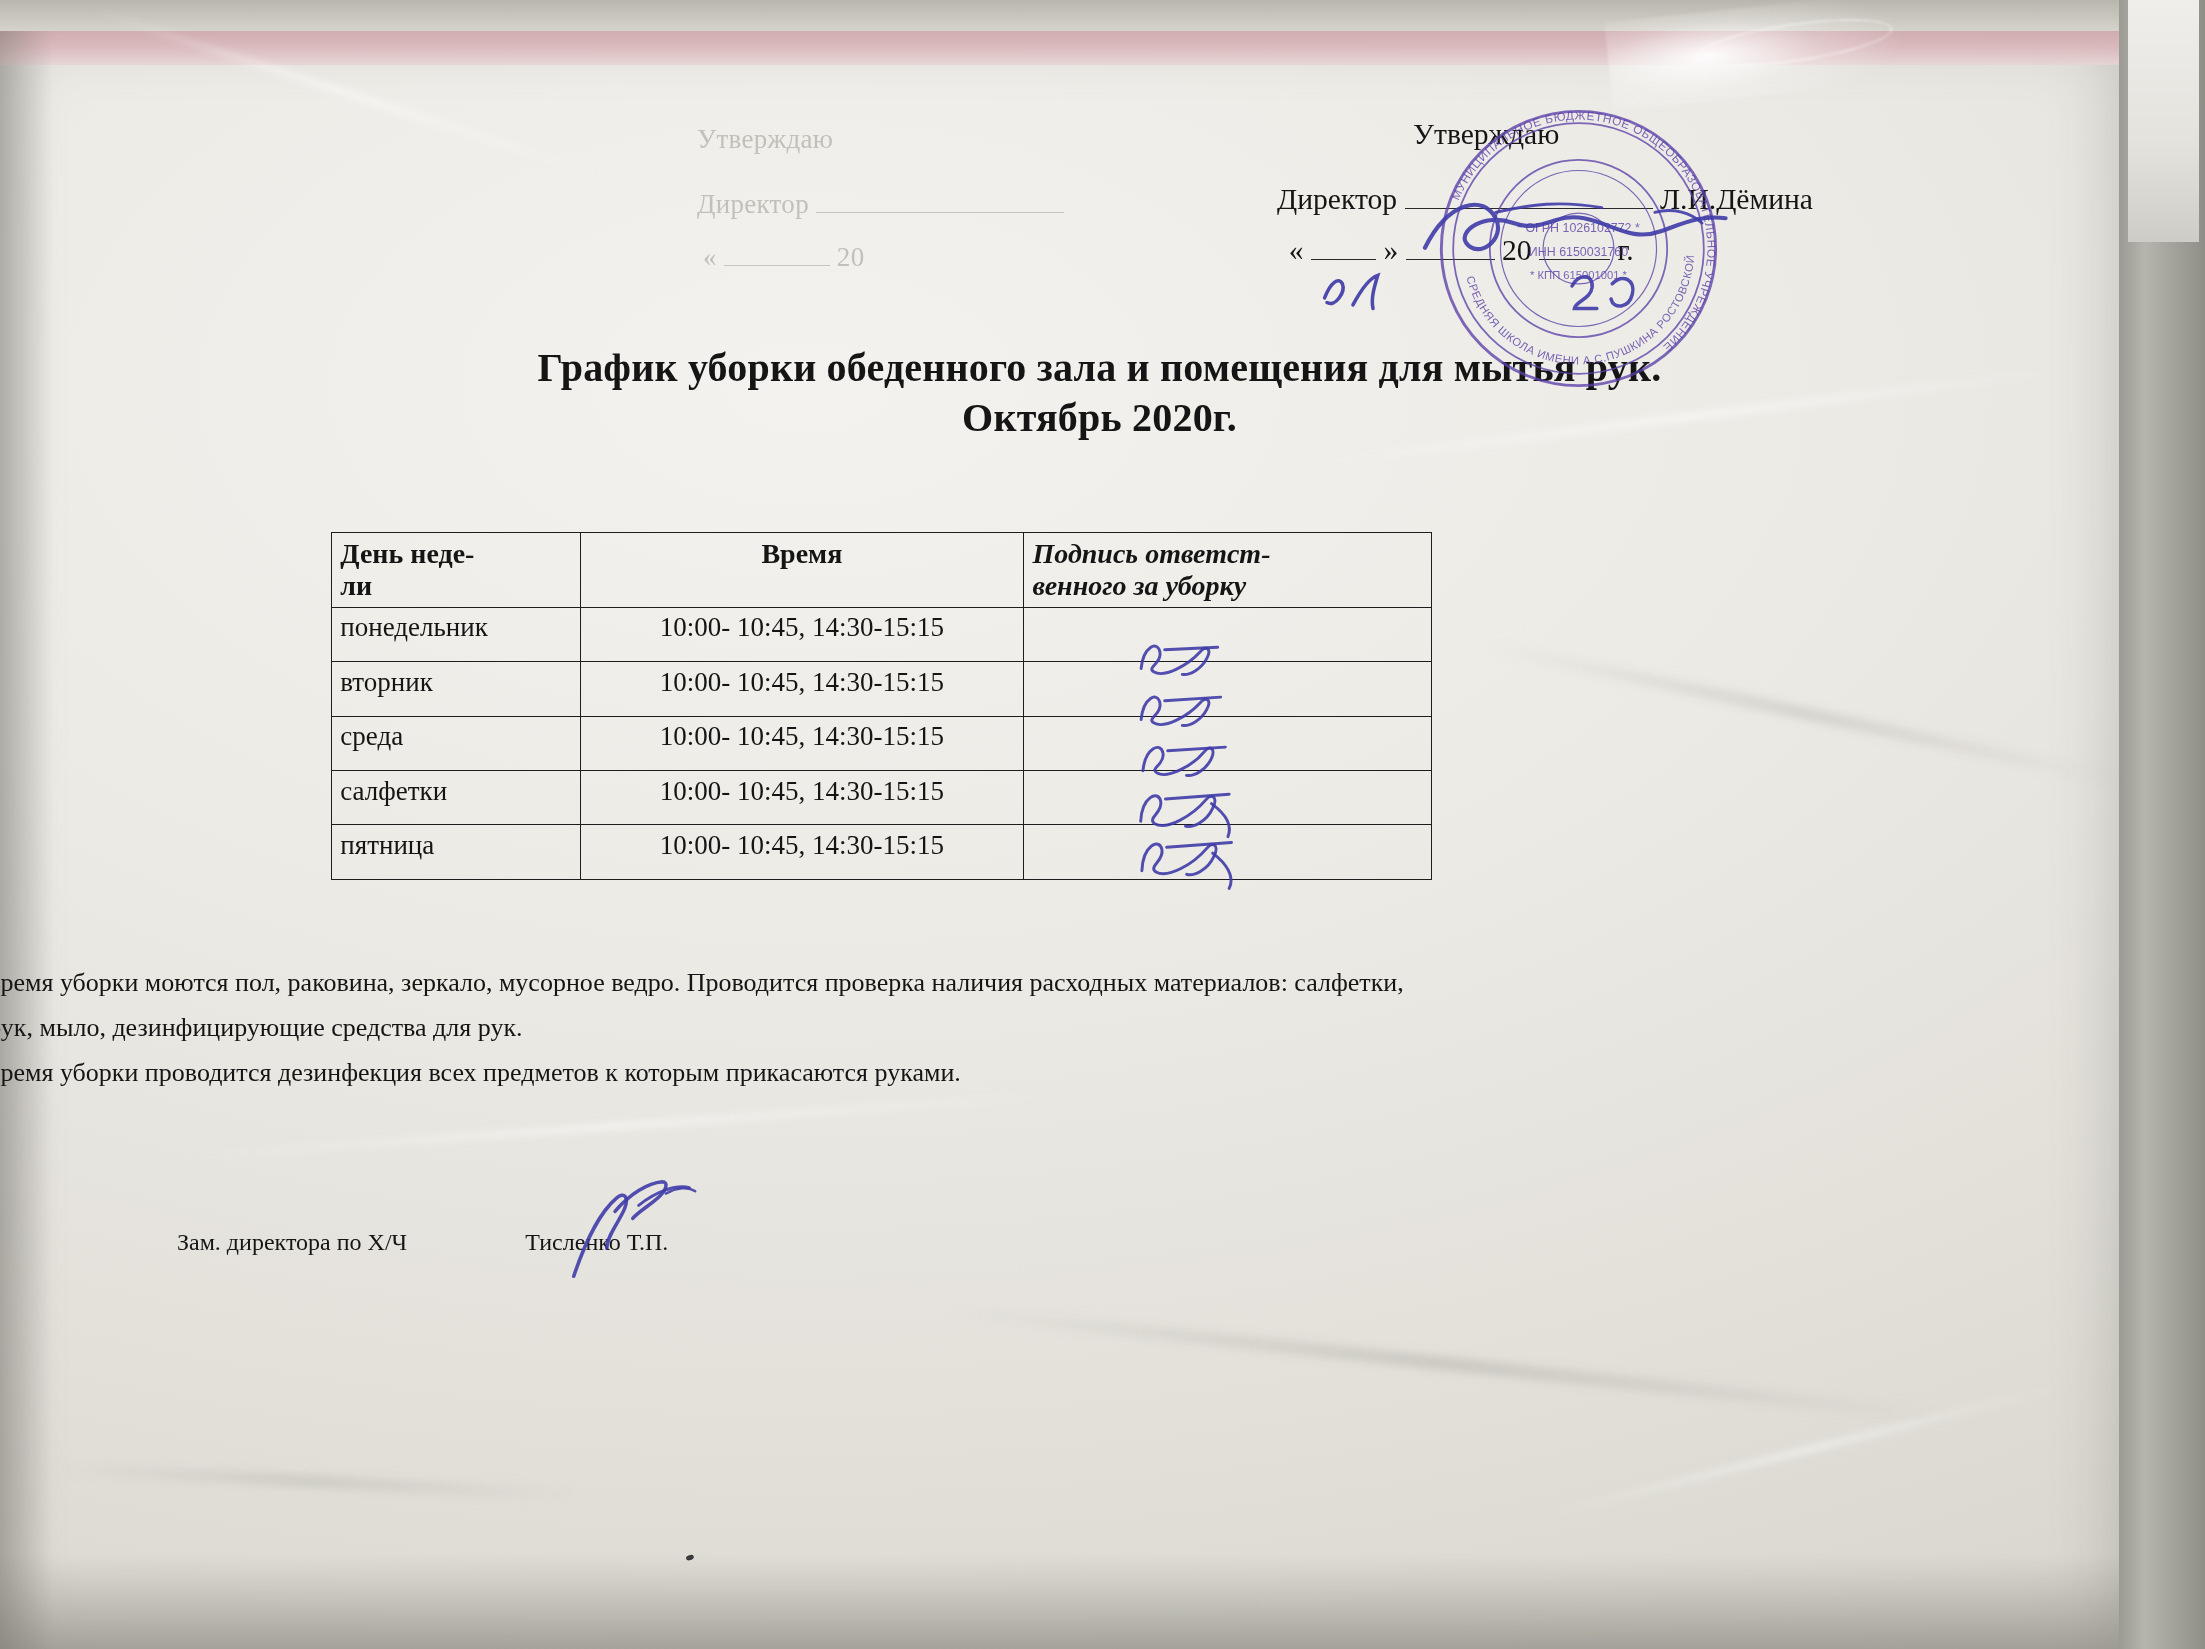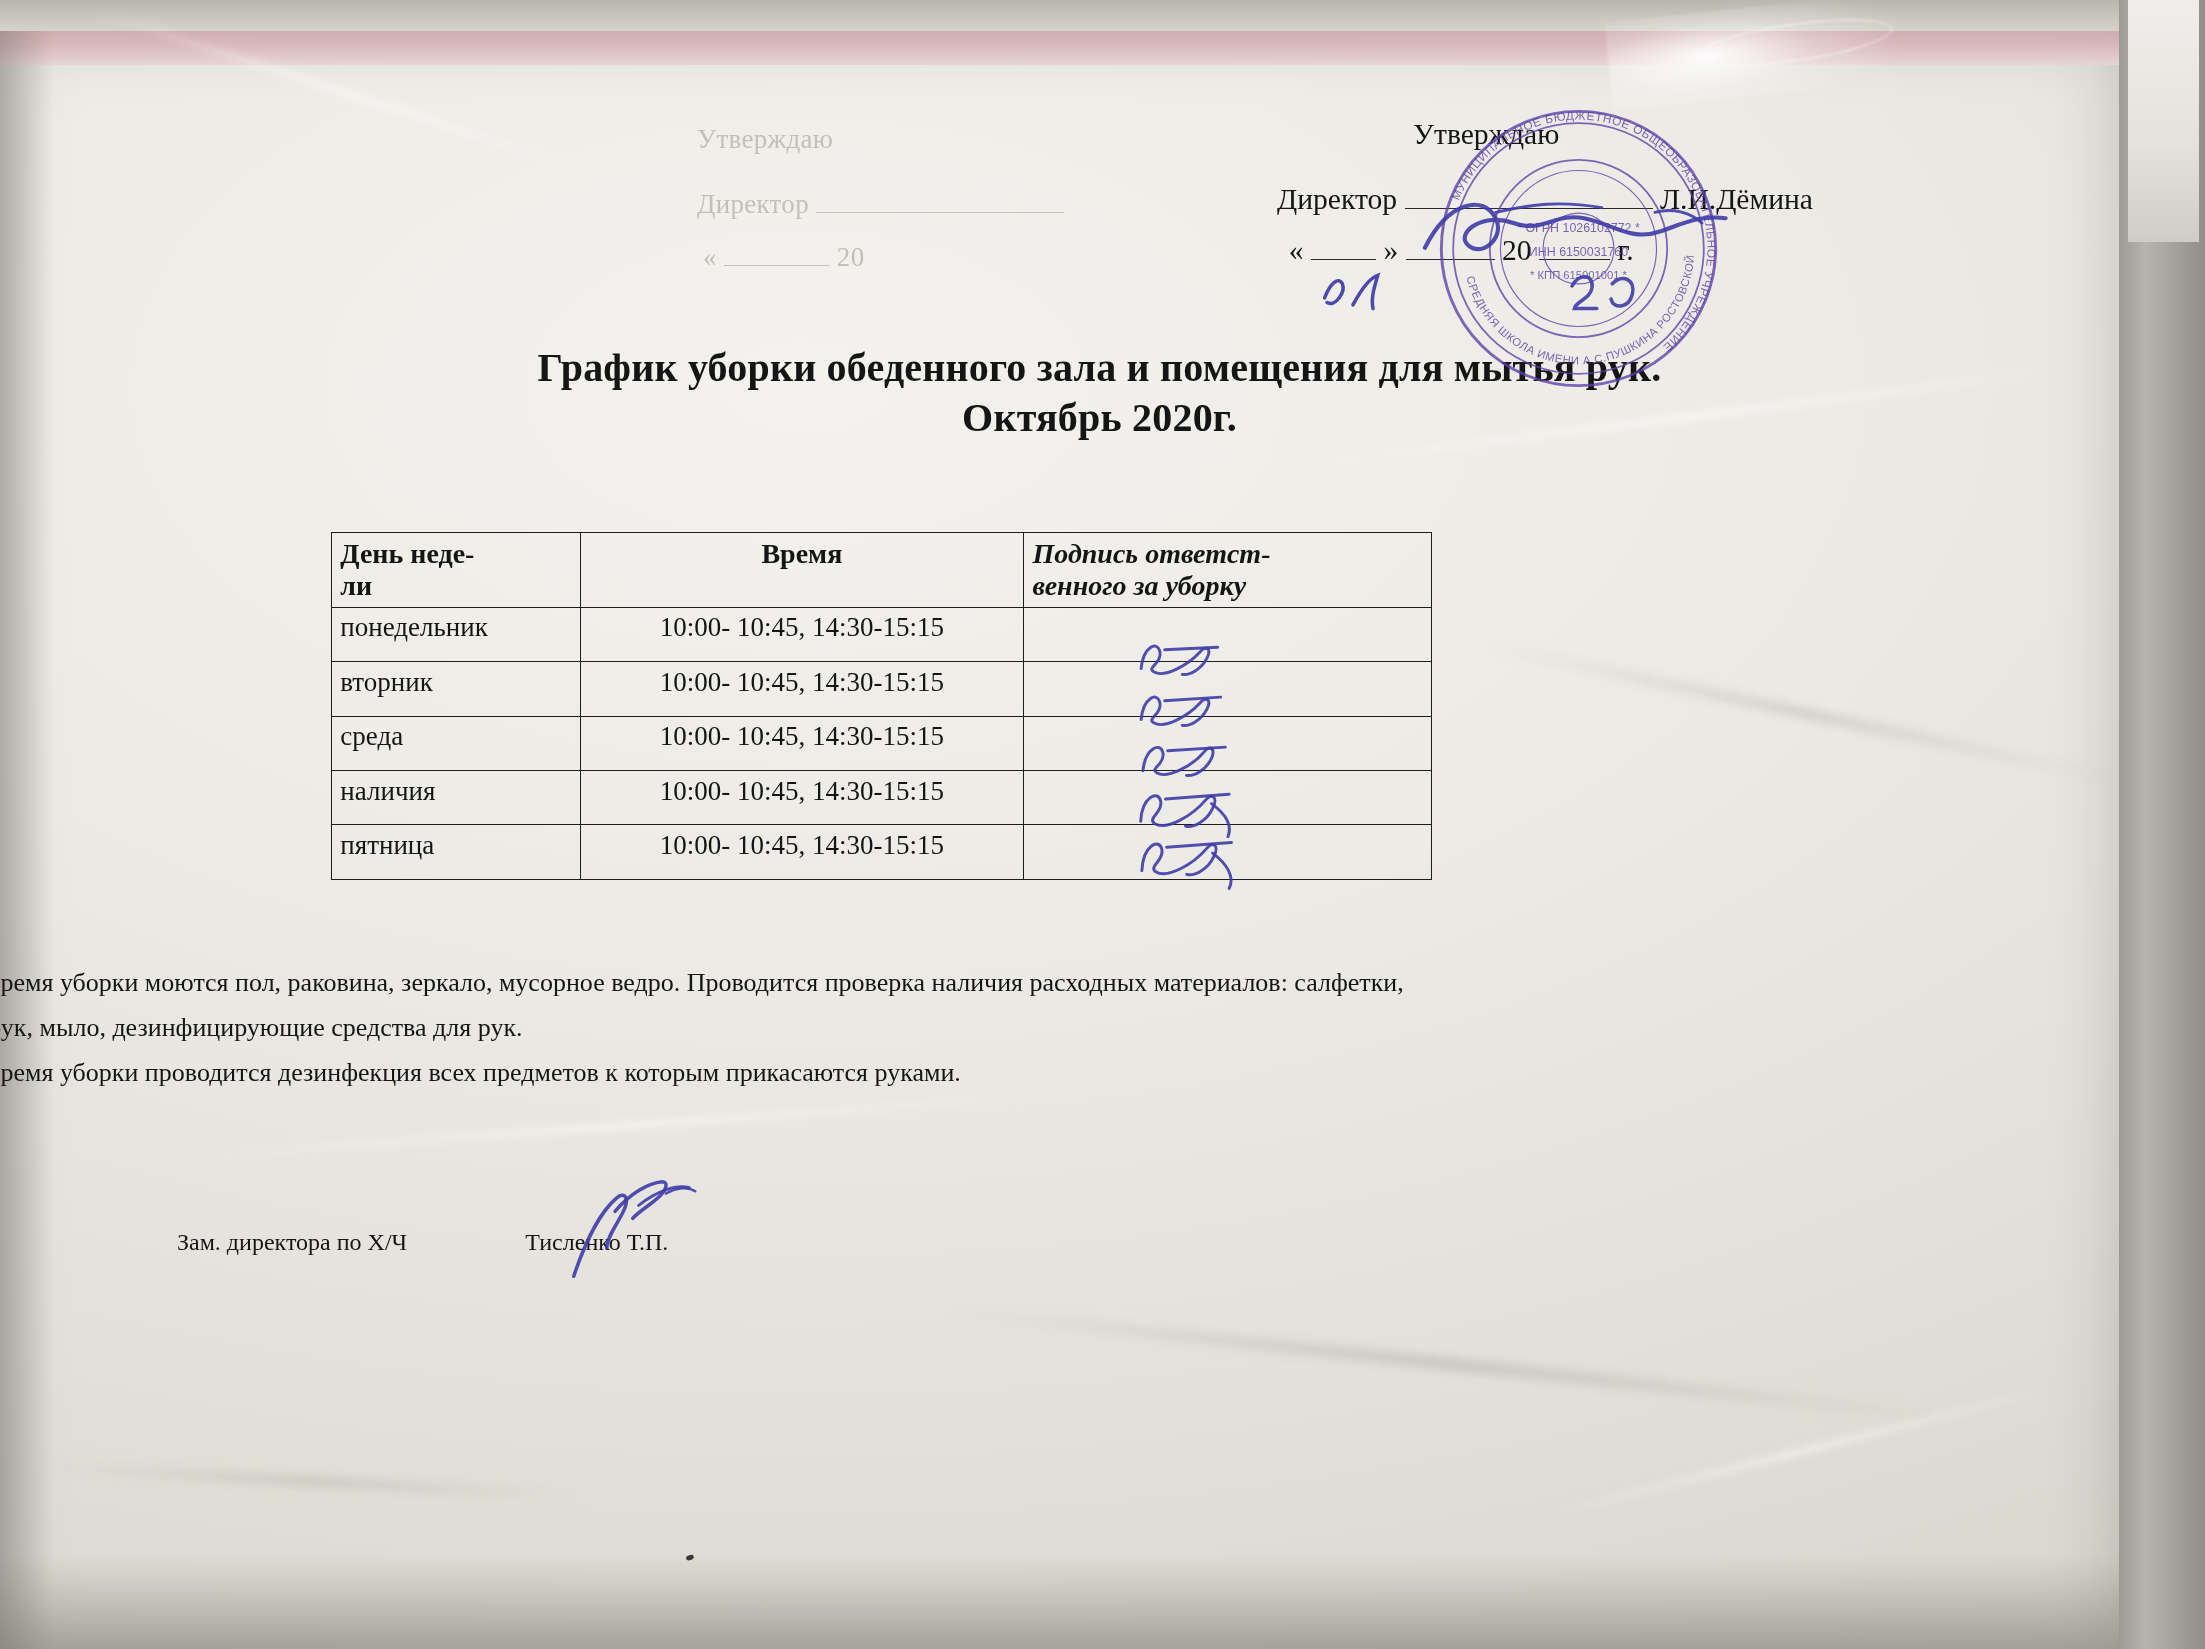--- a/index.html
+++ b/index.html
@@ -306,21 +306,21 @@
           <td class="col-day cell-day">вторник</td>
           <td class="col-time cell-time">10:00- 10:45, 14:30-15:15</td>
           <td class="col-sign cell-sign"></td>
         </tr>
         <tr>
           <td class="col-day cell-day">среда</td>
           <td class="col-time cell-time">10:00- 10:45, 14:30-15:15</td>
           <td class="col-sign cell-sign"></td>
         </tr>
         <tr>
-          <td class="col-day cell-day">наличия</td>
+          <td class="col-day cell-day">салфетки</td>
           <td class="col-time cell-time">10:00- 10:45, 14:30-15:15</td>
           <td class="col-sign cell-sign"></td>
         </tr>
         <tr>
           <td class="col-day cell-day">пятница</td>
           <td class="col-time cell-time">10:00- 10:45, 14:30-15:15</td>
           <td class="col-sign cell-sign"></td>
         </tr>
       </tbody>
     </table>

